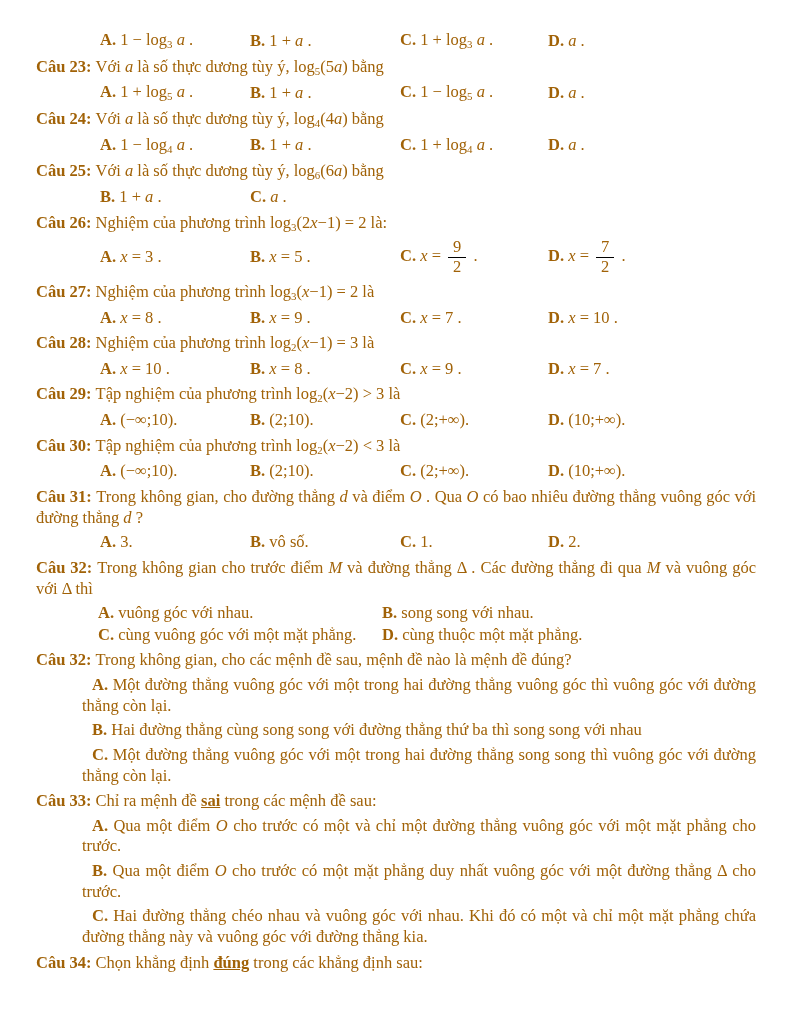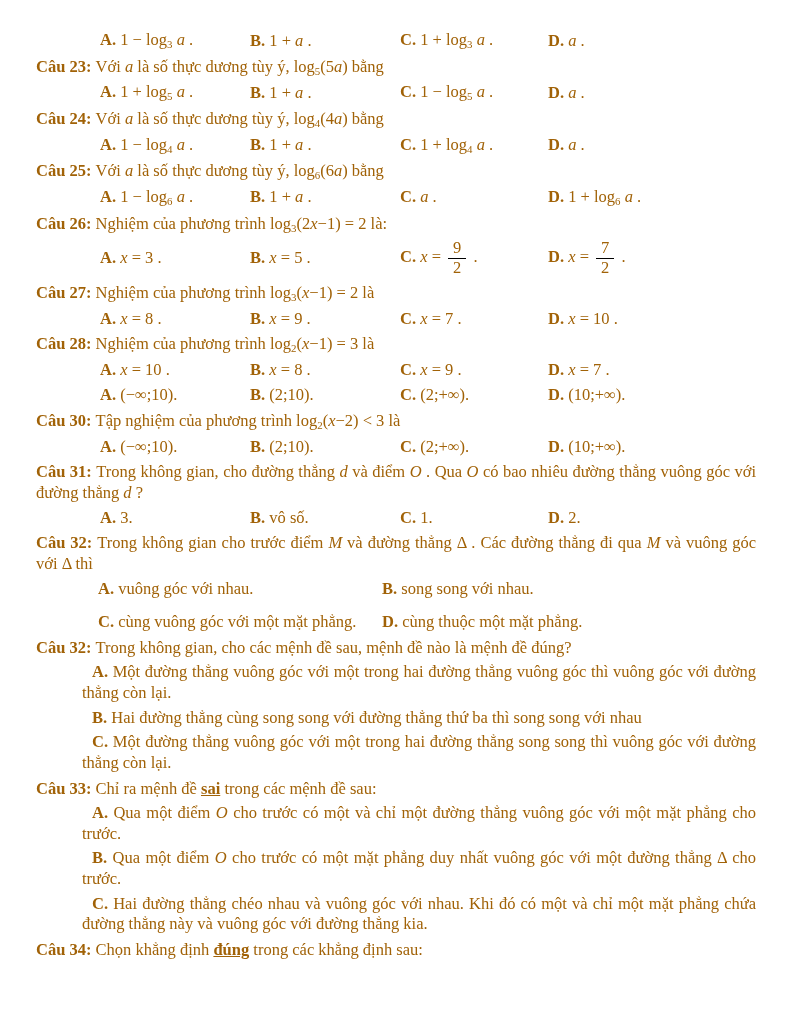--- a/index.html
+++ b/index.html
@@ -23,21 +23,21 @@
   .seg-bold { font-weight: 700; text-decoration: underline; }
   .seg-sub { font-size: 0.66em; vertical-align: -0.28em; letter-spacing: 0; }
   .opt-key { font-weight: 700; }
   
   .opt-row4 { display: flex; align-items: center; margin: 0 0 4px 64px; }
   .opt-row4 .opt-c0 { width: 150px; }
   .opt-row4 .opt-c1 { width: 150px; }
   .opt-row4 .opt-c2 { width: 148px; }
   .opt-row4 .opt-c3 { flex: 1; }
   
-  .opt-cols2 { display: grid; grid-template-columns: 284px 1fr; margin: 0 0 4px 62px; row-gap: 13px; }
+  .opt-cols2 { display: grid; grid-template-columns: 284px 1fr; margin: 0 0 4px 62px; row-gap: 1px; }
   
   .opt-stack { margin: 0 0 4px 46px; text-indent: 10px; text-align: justify; }
   
   .frac { display: inline-block; vertical-align: middle; text-align: center; line-height: 1.02; margin: 1px 3px; }
   .frac .fnum { display: block; padding: 0 5px 1px 5px; border-bottom: 1.4px solid #000; }
   .frac .fden { display: block; padding: 1px 5px 0 5px; }
 </style>
 </head>
 <body>
 
@@ -65,24 +65,22 @@
         <div class="opt-row4">
           <div class="opt opt-c0"><span class="opt-key">A. </span> <span class="seg-plain">1 − log</span><span class="seg-sub">4</span><span class="seg-var"> a</span><span class="seg-plain"> .</span></div>
           <div class="opt opt-c1"><span class="opt-key">B. </span> <span class="seg-plain">1 + </span><span class="seg-var">a</span><span class="seg-plain"> .</span></div>
           <div class="opt opt-c2"><span class="opt-key">C. </span> <span class="seg-plain">1 + log</span><span class="seg-sub">4</span><span class="seg-var"> a</span><span class="seg-plain"> .</span></div>
           <div class="opt opt-c3"><span class="opt-key">D. </span> <span class="seg-var">a</span><span class="seg-plain"> .</span></div>
         </div>
       </div>
       <div class="q-block">
         <p class="q-stem"><span class="q-label">Câu 25: </span> <span class="seg-plain">Với </span><span class="seg-var">a</span><span class="seg-plain"> là số thực dương tùy ý, log</span><span class="seg-sub">6</span><span class="seg-plain">(6</span><span class="seg-var">a</span><span class="seg-plain">) bằng</span></p>
         <div class="opt-row4">
-          <div class="opt opt-c0"><span class="opt-key">A. </span> <span class="seg-plain">1 − log</span><span class="seg-sub">6</span><span class="seg-var"> a</span><span class="seg-plain"> .</span></div>
           <div class="opt opt-c1"><span class="opt-key">B. </span> <span class="seg-plain">1 + </span><span class="seg-var">a</span><span class="seg-plain"> .</span></div>
           <div class="opt opt-c2"><span class="opt-key">C. </span> <span class="seg-var">a</span><span class="seg-plain"> .</span></div>
-          <div class="opt opt-c3"><span class="opt-key">D. </span> <span class="seg-plain">1 + log</span><span class="seg-sub">6</span><span class="seg-var"> a</span><span class="seg-plain"> .</span></div>
         </div>
       </div>
       <div class="q-block">
         <p class="q-stem"><span class="q-label">Câu 26: </span> <span class="seg-plain">Nghiệm của phương trình log</span><span class="seg-sub">3</span><span class="seg-plain">(2</span><span class="seg-var">x</span><span class="seg-plain">−1) = 2 là:</span></p>
         <div class="opt-row4">
           <div class="opt opt-c0"><span class="opt-key">A. </span> <span class="seg-var">x</span><span class="seg-plain"> = 3 .</span></div>
           <div class="opt opt-c1"><span class="opt-key">B. </span> <span class="seg-var">x</span><span class="seg-plain"> = 5 .</span></div>
           <div class="opt opt-c2"><span class="opt-key">C. </span> <span class="seg-var">x</span><span class="seg-plain"> = </span><span class="frac"><span class="fnum">9</span><span class="fden">2</span></span><span class="seg-plain"> .</span></div>
           <div class="opt opt-c3"><span class="opt-key">D. </span> <span class="seg-var">x</span><span class="seg-plain"> = </span><span class="frac"><span class="fnum">7</span><span class="fden">2</span></span><span class="seg-plain"> .</span></div>
         </div>
@@ -99,20 +97,21 @@
       <div class="q-block">
         <p class="q-stem"><span class="q-label">Câu 28: </span> <span class="seg-plain">Nghiệm của phương trình log</span><span class="seg-sub">2</span><span class="seg-plain">(</span><span class="seg-var">x</span><span class="seg-plain">−1) = 3 là</span></p>
         <div class="opt-row4">
           <div class="opt opt-c0"><span class="opt-key">A. </span> <span class="seg-var">x</span><span class="seg-plain"> = 10 .</span></div>
           <div class="opt opt-c1"><span class="opt-key">B. </span> <span class="seg-var">x</span><span class="seg-plain"> = 8 .</span></div>
           <div class="opt opt-c2"><span class="opt-key">C. </span> <span class="seg-var">x</span><span class="seg-plain"> = 9 .</span></div>
           <div class="opt opt-c3"><span class="opt-key">D. </span> <span class="seg-var">x</span><span class="seg-plain"> = 7 .</span></div>
         </div>
       </div>
       <div class="q-block">
+        <p class="q-stem"><span class="q-label">Câu 29: </span> <span class="seg-plain">Tập nghiệm của phương trình log</span><span class="seg-sub">2</span><span class="seg-plain">(</span><span class="seg-var">x</span><span class="seg-plain">−2) &gt; 3 là</span></p>
         <div class="opt-row4">
           <div class="opt opt-c0"><span class="opt-key">A. </span> <span class="seg-plain">(−∞;10).</span></div>
           <div class="opt opt-c1"><span class="opt-key">B. </span> <span class="seg-plain">(2;10).</span></div>
           <div class="opt opt-c2"><span class="opt-key">C. </span> <span class="seg-plain">(2;+∞).</span></div>
           <div class="opt opt-c3"><span class="opt-key">D. </span> <span class="seg-plain">(10;+∞).</span></div>
         </div>
       </div>
       <div class="q-block">
         <p class="q-stem"><span class="q-label">Câu 30: </span> <span class="seg-plain">Tập nghiệm của phương trình log</span><span class="seg-sub">2</span><span class="seg-plain">(</span><span class="seg-var">x</span><span class="seg-plain">−2) &lt; 3 là</span></p>
         <div class="opt-row4">

